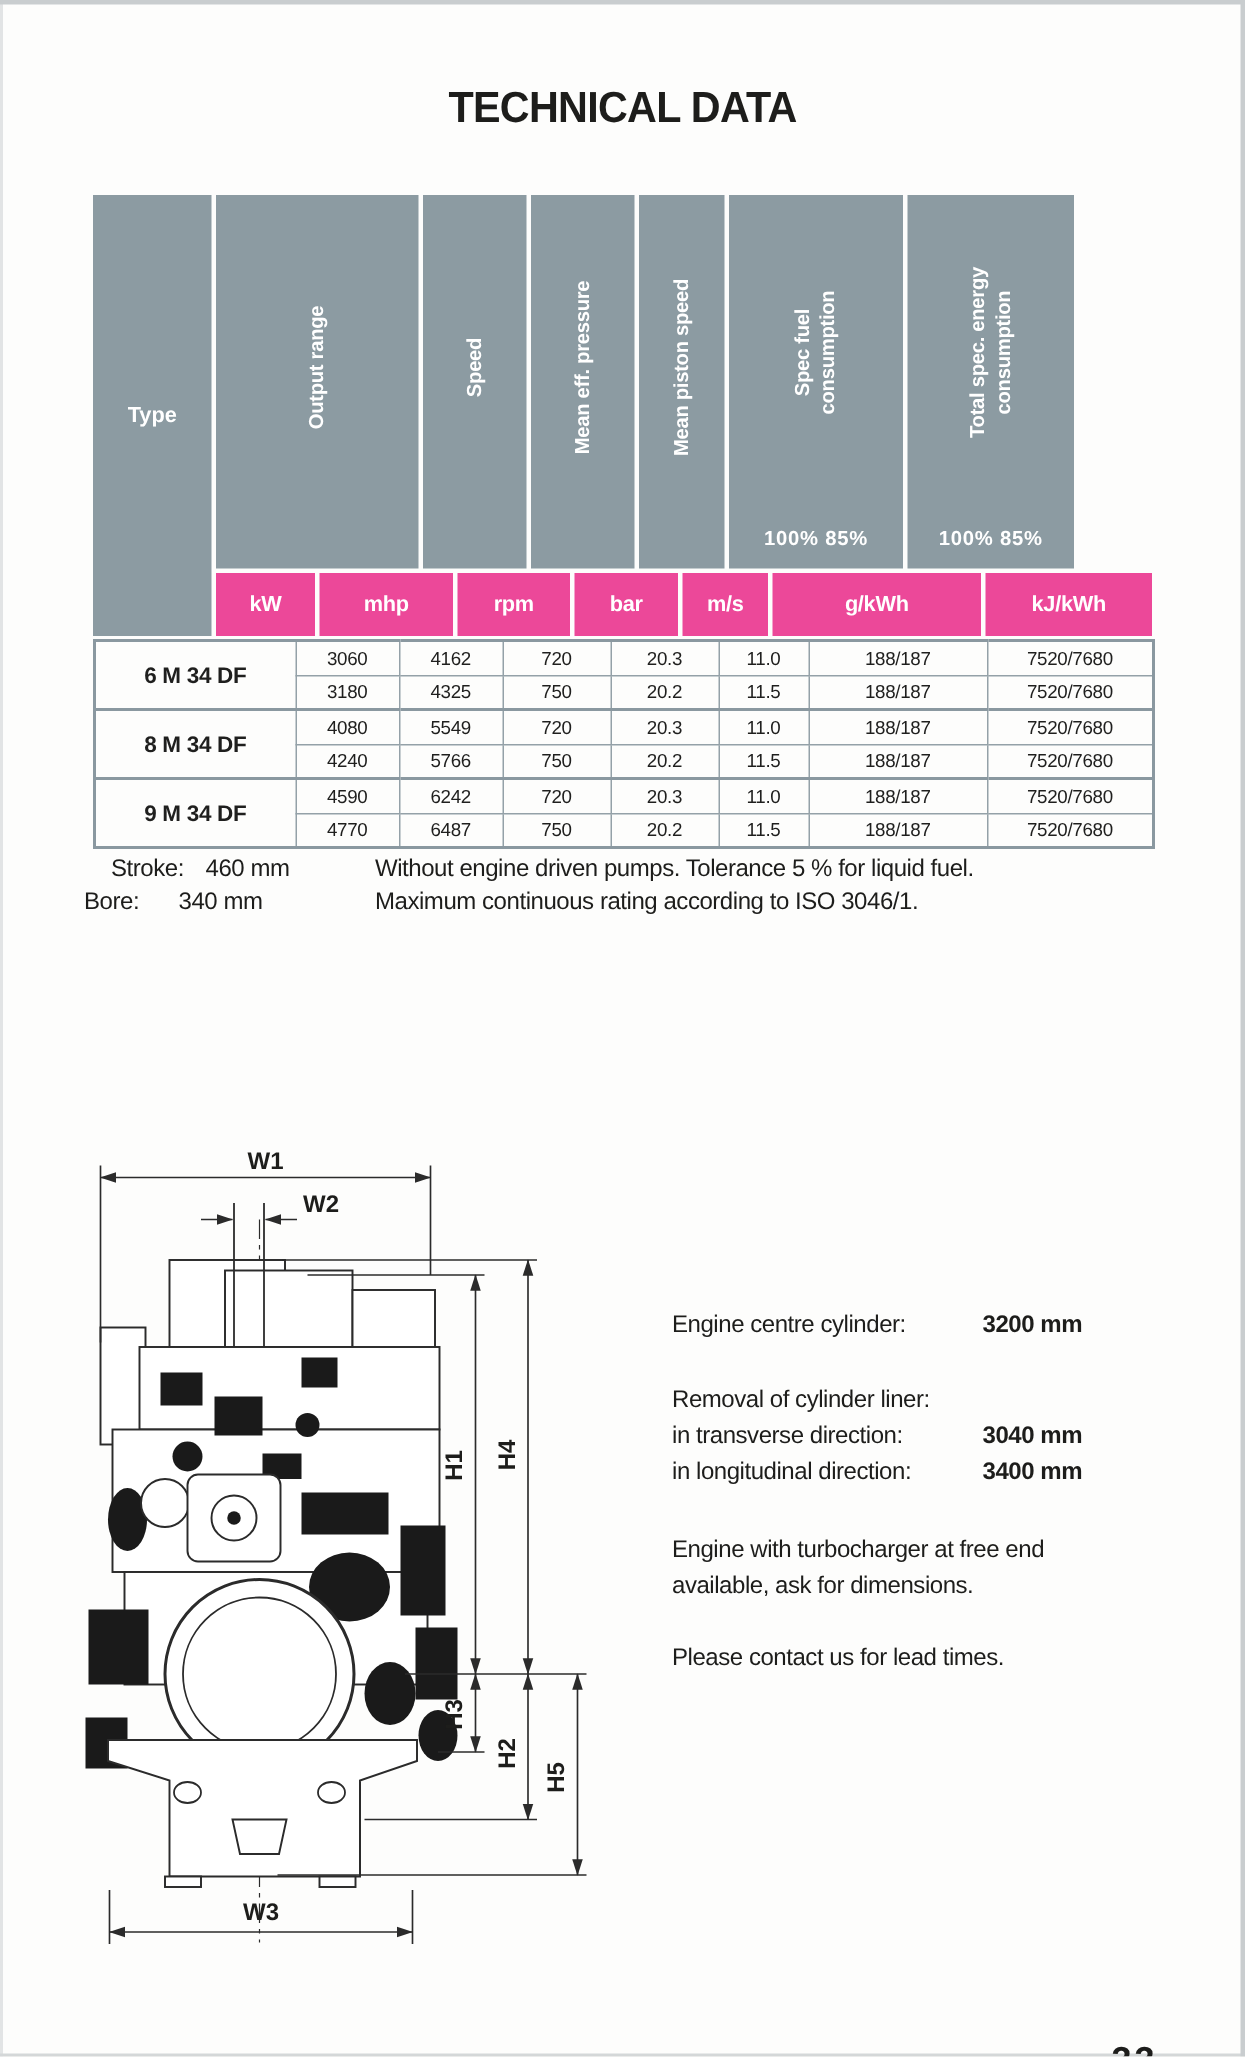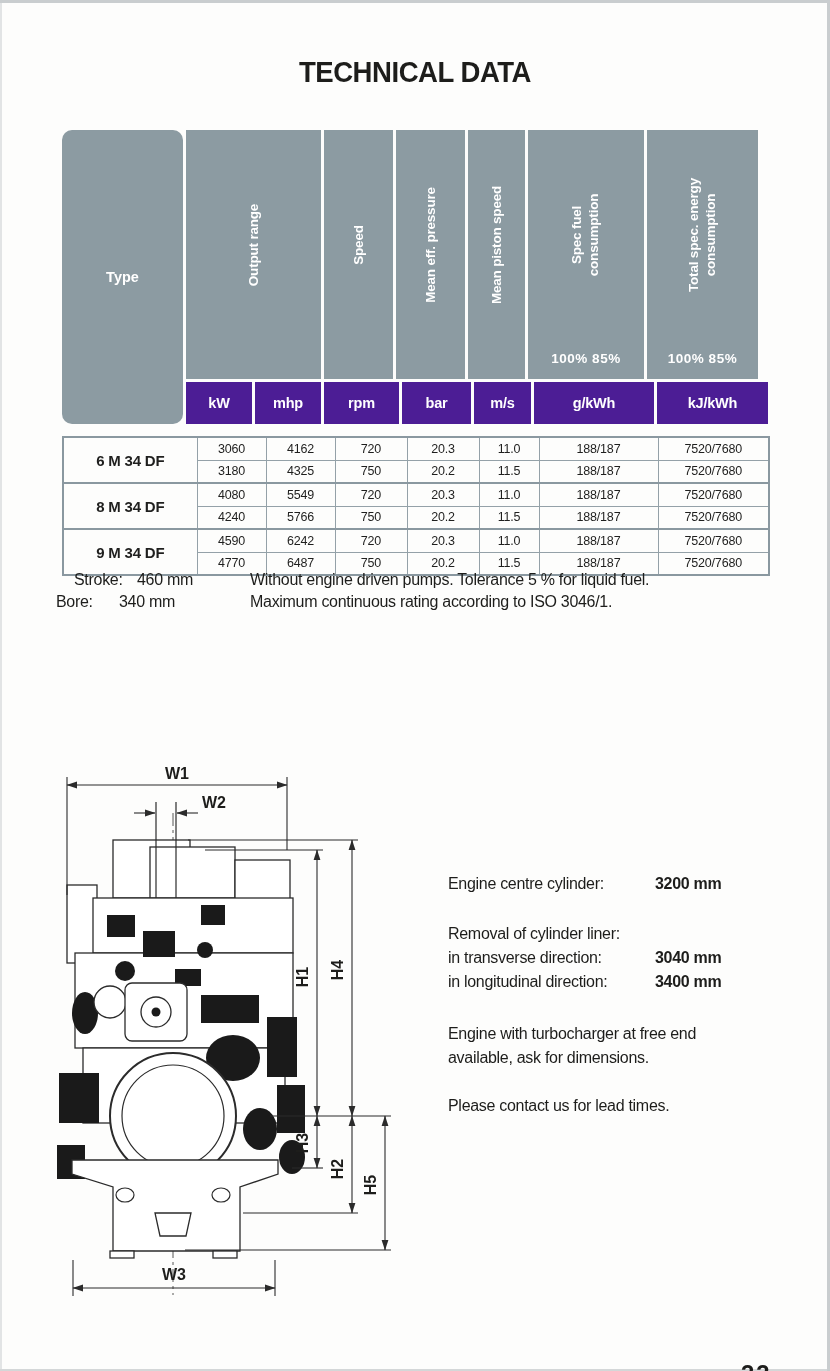--- a/index.html
+++ b/index.html
@@ -9,32 +9,32 @@
     box-shadow:inset 0 3px 0 #c9cdcf, inset -3px 0 0 #c9cdcf, inset 0 -2px 0 #d4d7d8, inset 2px 0 0 #e2e4e5;
   }
   
   .title{position:absolute;left:0;top:56px;width:100%;text-align:center;
     font-size:29px;font-weight:700;letter-spacing:-0.5px;transform:scaleX(0.95);}
   
   .spec{position:absolute;left:62px;top:130px;width:706px;}
   .hdr{display:flex;gap:3px;}
   .hcell{background:#8c9ba2;position:relative;color:#fff;}
   .type-cell{width:131px;height:294px;display:flex;align-items:center;justify-content:center;
-    font-size:14.5px;font-weight:700;border-radius:10px;}
+    font-size:14.5px;font-weight:700;}
   .hdr-right{display:flex;flex-direction:column;gap:3px;}
   .labrow{display:flex;gap:3px;height:249px;}
   .unitrow{display:flex;gap:3px;height:42px;}
-  .ucell{background:#4c1d95;color:#fff;font-size:14.5px;font-weight:700;
+  .ucell{background:#ec4899;color:#fff;font-size:14.5px;font-weight:700;
     display:flex;align-items:center;justify-content:center;letter-spacing:-0.2px;}
   .vlab{position:absolute;left:50%;top:46%;transform:translate(-50%,-50%) rotate(-90deg);
     white-space:nowrap;text-align:center;font-size:13.5px;font-weight:700;line-height:1.25;letter-spacing:-0.2px;}
   .vlab.hi{top:42%;}
   .loads{position:absolute;left:0;bottom:13px;width:100%;text-align:center;
     font-size:13.5px;font-weight:700;letter-spacing:0.5px;}
-  table.data{border-collapse:collapse;table-layout:fixed;width:706px;margin-top:12px;
+  table.data{border-collapse:collapse;table-layout:fixed;width:706px;margin-top:2px;
     border:2.5px solid #8a98a0;}
   table.data td{border:1.4px solid #94a1a8;text-align:center;vertical-align:middle;
     font-size:12.5px;letter-spacing:-0.2px;padding:0;height:21.5px;background:#fdfdfc;color:#1f1f1e;}
   table.data tr.gs td{border-top:2.5px solid #8a98a0;}
   table.data td.type{font-size:15px;font-weight:700;letter-spacing:-0.2px;}
   
   .note-line{position:absolute;font-size:16px;letter-spacing:-0.3px;white-space:nowrap;}
   .note-lbl{display:inline-block;width:63px;}
   
   .info{position:absolute;left:448px;font-size:16px;letter-spacing:-0.3px;line-height:24px;white-space:nowrap;}
@@ -81,25 +81,25 @@
             <div class="vlab hi"><span>Spec fuel</span><br><span>consumption</span></div>
             <div class="loads">100% 85%</div>
           </div>
           <div class="hcell" style="width:111px">
             <div class="vlab hi"><span>Total spec. energy</span><br><span>consumption</span></div>
             <div class="loads">100% 85%</div>
           </div>
         </div>
         <div class="unitrow">
           <div class="ucell" style="width:66px">kW</div>
-          <div class="ucell" style="width:66px">mhp</div>
+          <div class="ucell" style="width:89px">mhp</div>
           <div class="ucell" style="width:75px">rpm</div>
           <div class="ucell" style="width:69px">bar</div>
           <div class="ucell" style="width:57px">m/s</div>
-          <div class="ucell" style="width:120px">g/kWh</div>
+          <div class="ucell" style="width:139px">g/kWh</div>
           <div class="ucell" style="width:111px">kJ/kWh</div>
         </div>
       </div>
     </div>
 
     <table class="data">
       <colgroup>
         <col style="width:134px">
           <col style="width:69px">
           <col style="width:69px">

